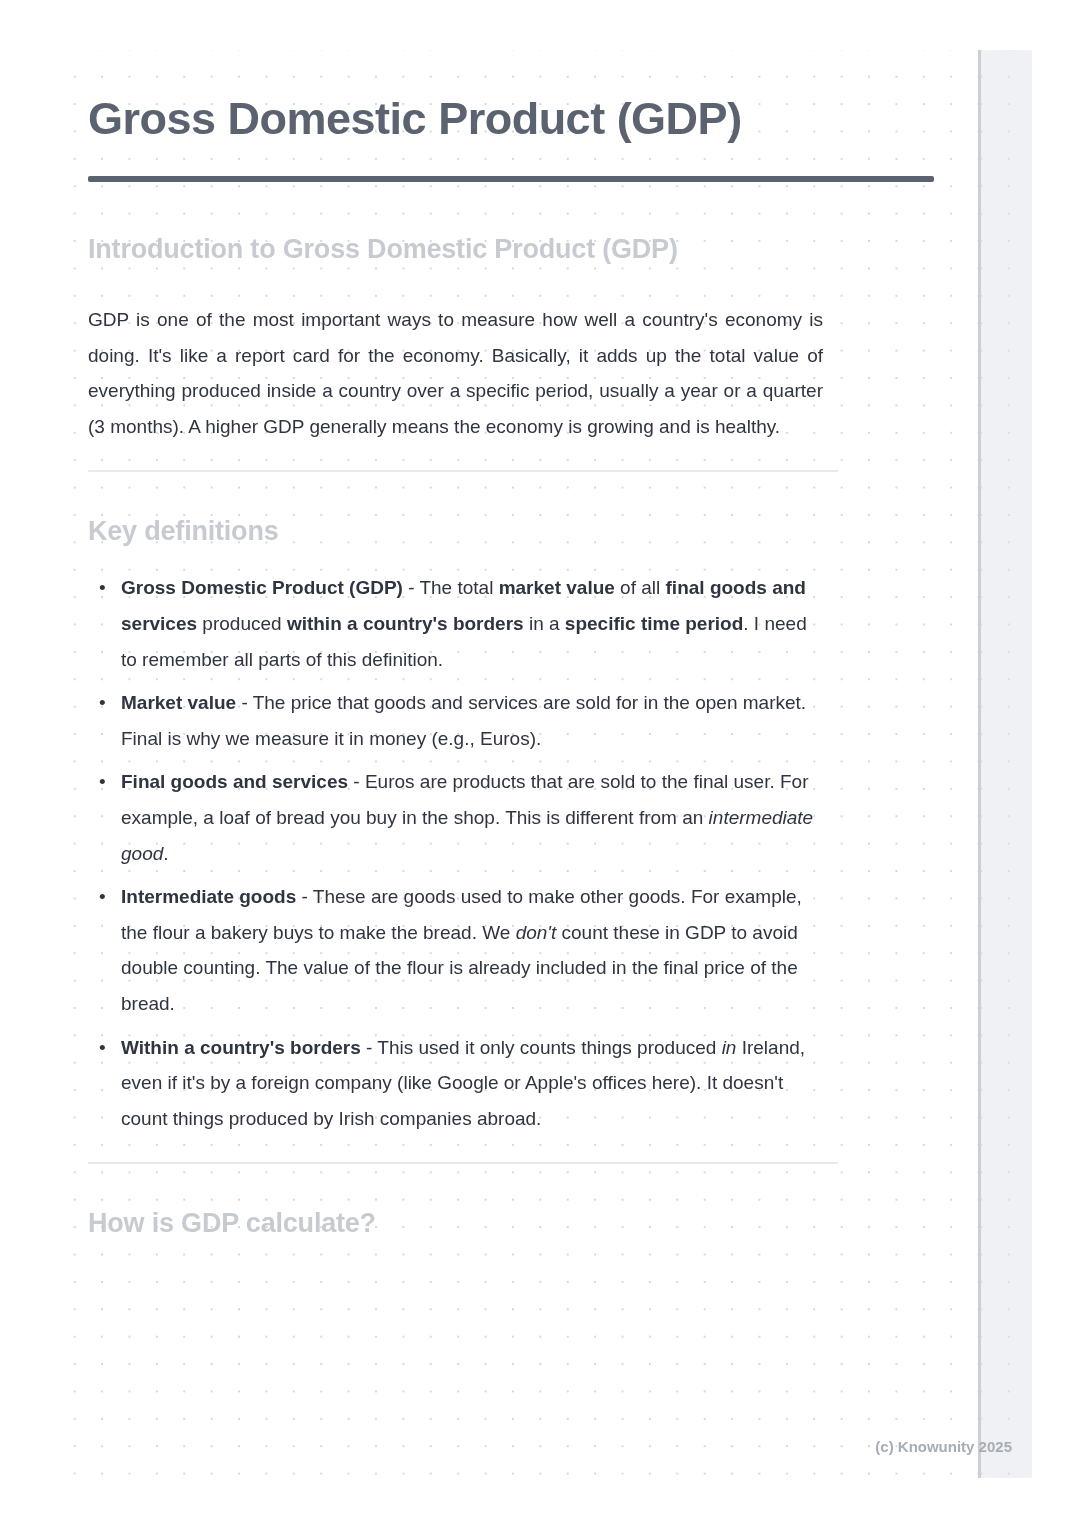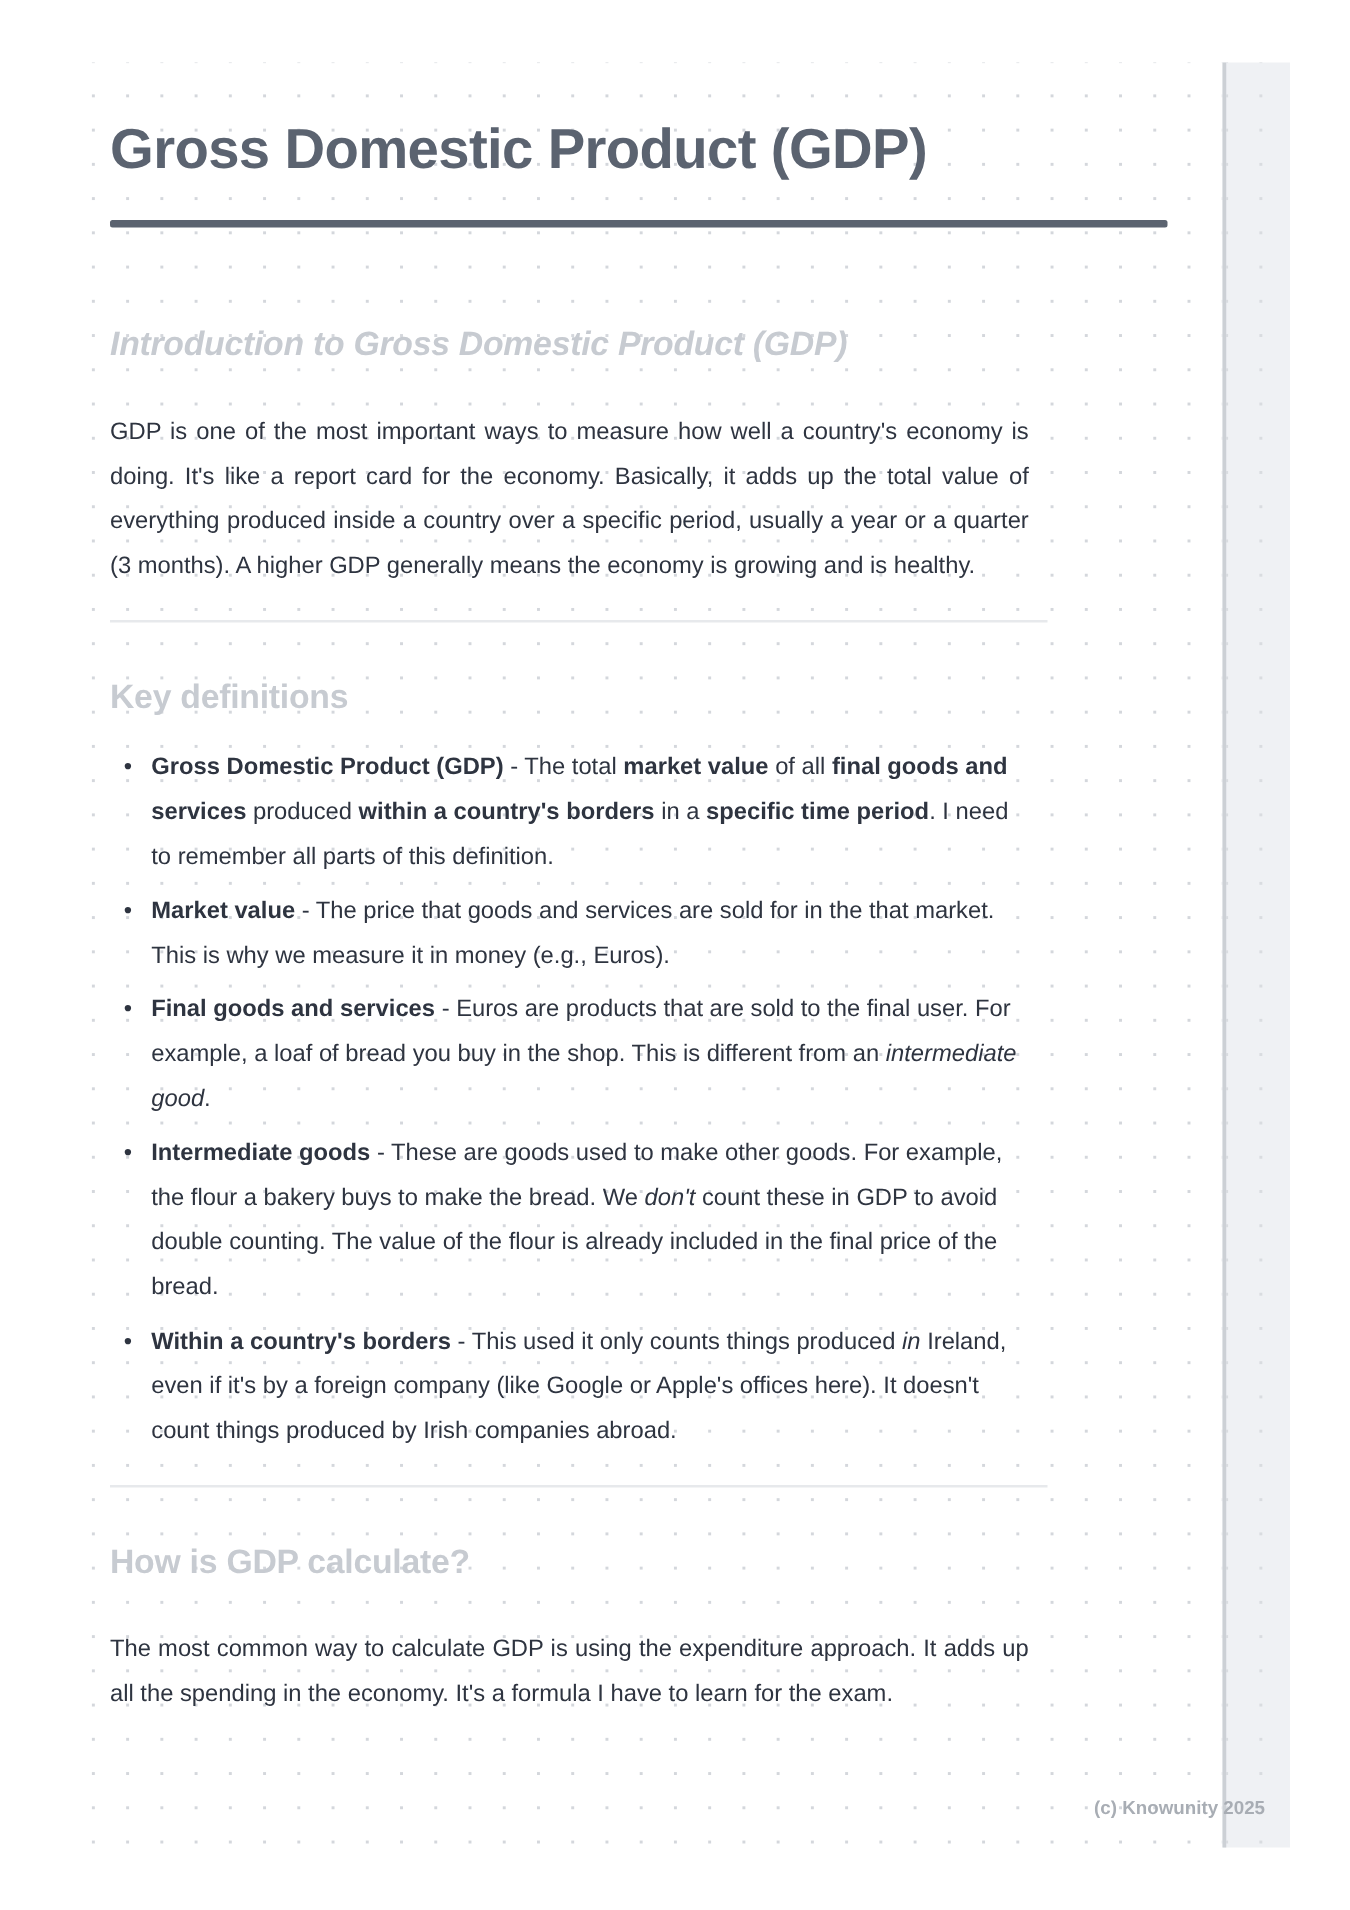--- a/index.html
+++ b/index.html
@@ -40,21 +40,21 @@
   .title-rule{
     height:6px;border:none;margin:22px 0 0 0;width:846px;
     background:var(--title,#5b6370);
     border-radius:2px;
   }
   h2.sec-heading{
     margin:0;font-size:27px;line-height:34px;font-weight:700;
     color:var(--heading,#c7cbd1);
     letter-spacing:-0.2px;
   }
-  .sec-heading.first{margin-top:76px;font-style:italic;}
+  .sec-heading.first{margin-top:50px;}
   .para{
     margin:36px 0 0 0;width:735px;
     font-size:19px;line-height:35.6px;
     text-align:justify;
     color:var(--body,#2e3440);
   }
   .divider{
     height:2px;border:none;margin:26px 0 0 0;width:750px;
     background:var(--divider,#e7e9ec);
   }
@@ -98,27 +98,26 @@
   <h2 class="sec-heading first">Introduction to Gross Domestic Product (GDP)</h2>
 
   <p class="para">GDP is one of the most important ways to measure how well a country's economy is doing. It's like a report card for the economy. Basically, it adds up the total value of everything produced inside a country over a specific period, usually a year or a quarter (3 months). A higher GDP generally means the economy is growing and is healthy.</p>
 
   <hr class="divider">
 
   <h2 class="sec-heading after-divider">Key definitions</h2>
 
   <ul class="def-list">
       <li><span class="marker">•</span><span><span class="b">Gross Domestic Product (GDP)</span><span> - The total </span><span class="b">market value</span><span> of all </span><span class="b">final goods and services</span><span> produced </span><span class="b">within a country's borders</span><span> in a </span><span class="b">specific time period</span><span>. I need to remember all parts of this definition.</span></span></li>
-      <li><span class="marker">•</span><span><span class="b">Market value</span><span> - The price that goods and services are sold for in the that market. This is why we measure it in money (e.g., Euros).</span></span></li>
+      <li><span class="marker">•</span><span><span class="b">Market value</span><span> - The price that goods and services are sold for in the open market. Final is why we measure it in money (e.g., Euros).</span></span></li>
       <li><span class="marker">•</span><span><span class="b">Final goods and services</span><span> - Euros are products that are sold to the final user. For example, a loaf of bread you buy in the shop. This is different from an </span><span class="i">intermediate good</span><span>.</span></span></li>
       <li><span class="marker">•</span><span><span class="b">Intermediate goods</span><span> - These are goods used to make other goods. For example, the flour a bakery buys to make the bread. We </span><span class="i">don't</span><span> count these in GDP to avoid double counting. The value of the flour is already included in the final price of the bread.</span></span></li>
       <li><span class="marker">•</span><span><span class="b">Within a country's borders</span><span> - This used it only counts things produced </span><span class="i">in</span><span> Ireland, even if it's by a foreign company (like Google or Apple's offices here). It doesn't count things produced by Irish companies abroad.</span></span></li>
     </ul>
 
   <hr class="divider">
 
   <h2 class="sec-heading after-divider">How is GDP calculate?</h2>
 
-  <p class="para">The most common way to calculate GDP is using the expenditure approach. It adds up all the spending in the economy. It's a formula I have to learn for the exam.</p>
 
 </div>
 
 <div class="watermark">(c) Knowunity 2025</div>
 
 </body></html>

